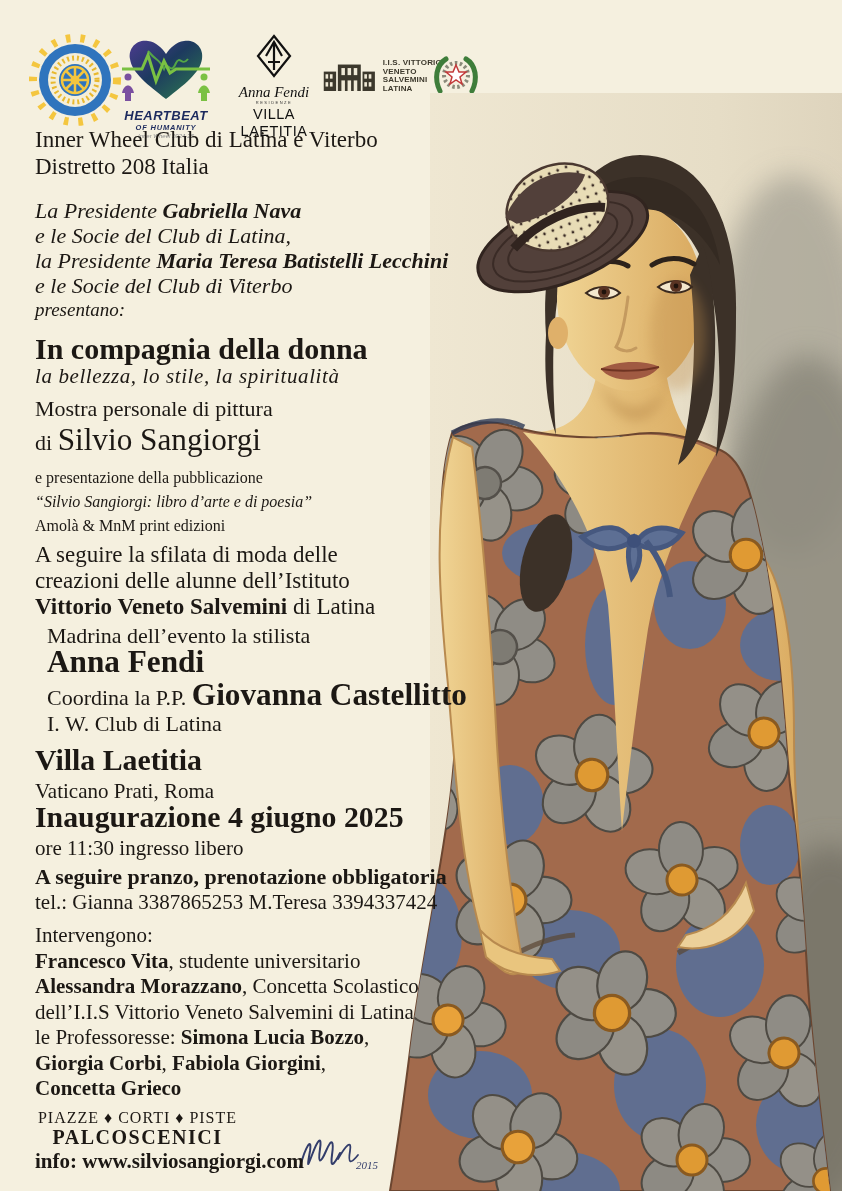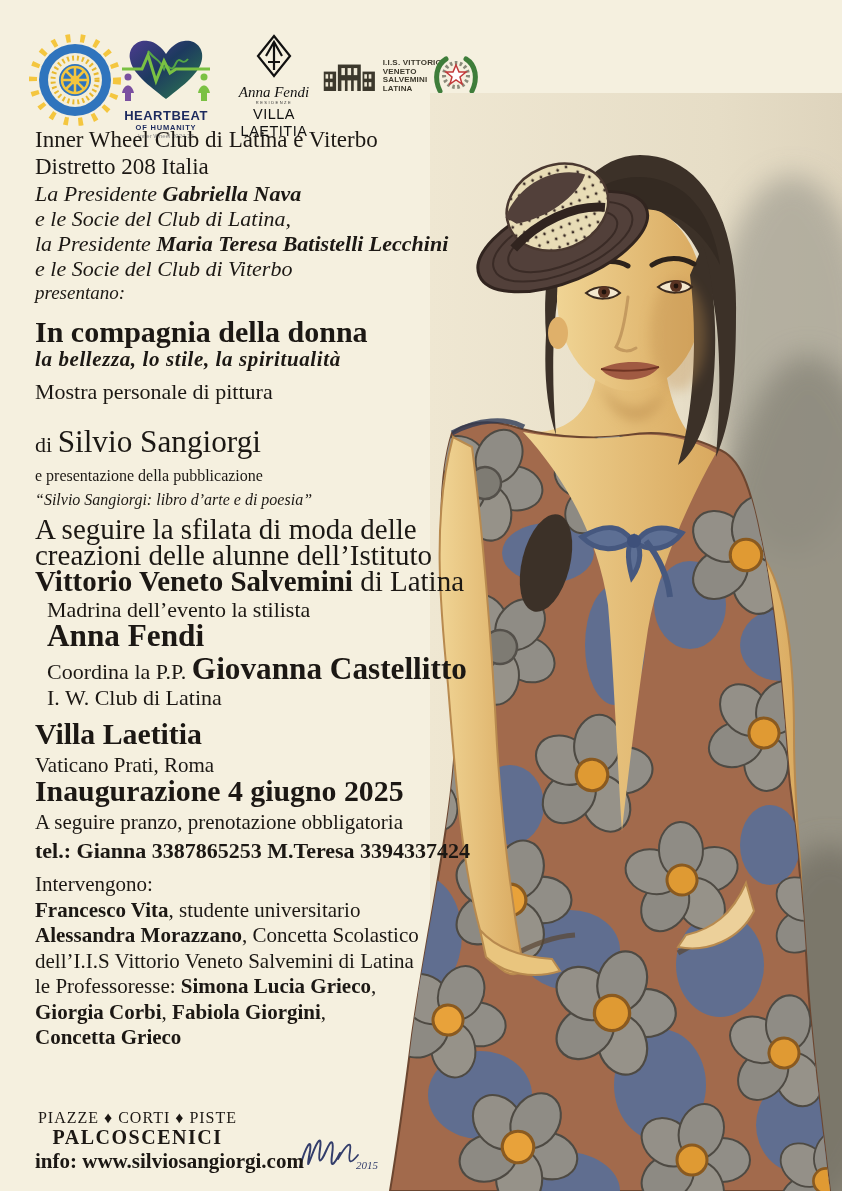--- a/index.html
+++ b/index.html
@@ -22,28 +22,28 @@
   .fendi-villa{font-family:"Liberation Sans","DejaVu Sans",sans-serif;font-size:14.5px;letter-spacing:.5px;text-align:center;color:#111;line-height:17px;}
   .school-text{font-family:"Liberation Sans","DejaVu Sans",sans-serif;font-weight:bold;color:#3c382c;font-size:8px;line-height:8.5px;letter-spacing:.2px;}
   
   .textcol{position:absolute;left:35px;top:126px;width:445px;z-index:3;}
   .line{white-space:nowrap;}
   .b{font-weight:bold;}
   .i{font-style:italic;text-align:right;}
   .lg{font-size:1.42em;}
   .blk{margin:0;}
   .t-header{font-size:23px;line-height:27px;}
-  .t-presenters{font-size:22px;line-height:25px;font-style:italic;margin-top:1px;}
+  .t-presenters{font-size:22px;line-height:25px;font-style:italic;margin-top:18px;}
   .t-presentano{font-size:19px;line-height:23px;font-style:italic;}
   .t-title{font-size:30px;font-weight:bold;line-height:33px;margin-top:11px;}
-  .t-subtitle{font-size:21px;font-weight:700;font-style:italic;letter-spacing:.6px;line-height:23px;}
+  .t-subtitle{font-size:21px;font-weight:400;font-style:italic;letter-spacing:.6px;line-height:23px;}
   .t-mostra{font-size:22px;line-height:25px;margin-top:8px;}
-  .t-mostra .line:nth-child(2){line-height:31px;margin-top:22px;}
+  .t-mostra .line:nth-child(2){line-height:38px;}
   .t-pubbl{font-size:16px;line-height:24px;margin-top:4px;}
-  .t-sfilata{font-size:29px;line-height:26px;margin-top:4px;}
+  .t-sfilata{font-size:23px;line-height:26px;margin-top:4px;}
   .t-madrina{font-size:22px;line-height:23px;margin-top:4px;margin-left:12px;}
   .t-madrina .line:nth-child(2){line-height:30px;}
   .t-madrina .line:nth-child(3){line-height:29px;}
   .t-venue{font-size:21px;line-height:25px;margin-top:9px;}
   .t-venue .line:nth-child(1),.t-venue .line:nth-child(4){line-height:31px;}
   .t-venue .line:nth-child(5){font-weight:bold;font-size:22px;line-height:26px;}
   .t-interv{font-size:21px;line-height:25.5px;margin-top:8px;}
   
   .footer{position:absolute;left:35px;top:1108px;width:300px;z-index:3;}
   .pz1{font-weight:normal;font-size:16px;letter-spacing:1px;text-align:center;width:205px;line-height:19px;}
@@ -270,21 +270,21 @@
       <circle cx="47" cy="47" r="13" fill="none" stroke="#f4c63f" stroke-width="2.5"></circle>
       <g stroke="#f4c63f" stroke-width="2.5">
         <line x1="47" y1="34" x2="47" y2="60"></line>
           <line x1="34" y1="47" x2="60" y2="47"></line>
         <line x1="38" y1="38" x2="56" y2="56"></line>
           <line x1="56" y1="38" x2="38" y2="56"></line>
       </g>
       <circle cx="47" cy="47" r="4.5" fill="#f4c63f"></circle>
     </svg>
 
-    <div class="logo" style="left:118px;top:33px;width:96px;">
+    <div class="logo" style="left:118px;top:33px;width:96px;font-style:italic;">
       <svg width="96" height="72" viewBox="0 0 96 72">
         <defs>
           <linearGradient id="heartG" x1="0" y1="0" x2="1" y2="1">
             <stop offset="0" stop-color="#4b3b8f"></stop>
               <stop offset="0.45" stop-color="#1d3a5f"></stop>
               <stop offset="1" stop-color="#2e7d4f"></stop>
           </linearGradient>
         </defs>
         <path d="M48,66 C30,52 14,40 12,26 C10,14 20,6 30,8 C38,9 44,15 48,21 C52,15 58,9 66,8 C76,6 86,14 84,26 C82,40 66,52 48,66 Z" fill="url(#heartG)"></path>
         <path d="M30,18 C40,30 40,24 46,36 C50,26 52,44 58,30 C62,22 64,34 70,26" fill="none" stroke="#59b043" stroke-width="2" opacity="0.9"></path>
@@ -373,45 +373,47 @@
     <div class="blk t-title">In compagnia della donna</div>
     <div class="t-subtitle">la bellezza, lo stile, la spiritualità</div>
 
     <div class="blk t-mostra">
         <div class="line">Mostra personale di pittura</div>
         <div class="line"><span>di </span><span class="lg">Silvio Sangiorgi</span></div>
       </div>
     <div class="blk t-pubbl">
         <div class="line">e presentazione della pubblicazione</div>
         <div class="line"><span class="i">“Silvio Sangiorgi: libro d’arte e di poesia”</span></div>
+        <div class="line">Amolà &amp; MnM print edizioni</div>
       </div>
     <div class="blk t-sfilata">
         <div class="line">A seguire la sfilata di moda delle</div>
         <div class="line">creazioni delle alunne dell’Istituto</div>
         <div class="line"><span class="b">Vittorio Veneto Salvemini</span><span> di Latina</span></div>
       </div>
     <div class="blk t-madrina">
         <div class="line">Madrina dell’evento la stilista</div>
         <div class="line"><span class="b lg">Anna Fendi</span></div>
         <div class="line"><span>Coordina la P.P. </span><span class="b lg">Giovanna Castellitto</span></div>
         <div class="line">I. W. Club di Latina</div>
       </div>
     <div class="blk t-venue">
         <div class="line"><span class="b lg">Villa Laetitia</span></div>
         <div class="line">Vaticano Prati, Roma</div>
         <div class="line"><span class="b lg">Inaugurazione 4 giugno 2025</span></div>
+        <div class="line">ore 11:30 ingresso libero</div>
         <div class="line">A seguire pranzo, prenotazione obbligatoria</div>
         <div class="line">tel.: Gianna 3387865253 M.Teresa 3394337424</div>
       </div>
     <div class="blk t-interv">
         <div class="line">Intervengono:</div>
         <div class="line"><span class="b">Francesco Vita</span><span>, studente universitario</span></div>
         <div class="line"><span class="b">Alessandra Morazzano</span><span>, Concetta Scolastico</span></div>
         <div class="line">dell’I.I.S Vittorio Veneto Salvemini di Latina</div>
-        <div class="line"><span>le Professoresse: </span><span class="b">Simona Lucia Grieco</span><span>,</span></div>
+        <div class="line"><span>le Professoresse: </span><span class="b">Simona Lucia Bozzo</span><span>,</span></div>
         <div class="line"><span class="b">Giorgia Corbi</span><span>, </span><span class="b">Fabiola Giorgini</span><span>,</span></div>
         <div class="line"><span class="b">Concetta Grieco</span></div>
       </div>
   </div>
 
   <div class="footer">
     <div class="pz1">PIAZZE ♦ CORTI ♦ PISTE</div>
     <div class="pz2">PALCOSCENICI</div>
     <div class="pz-info">info: www.silviosangiorgi.com</div>
   </div>

